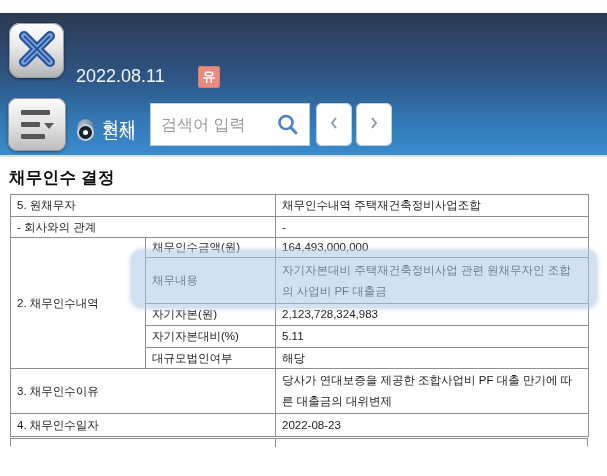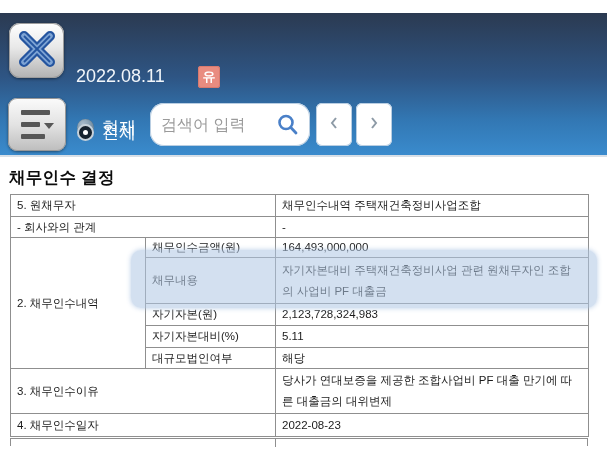--- a/index.html
+++ b/index.html
@@ -54,21 +54,21 @@
   }
   .radio-circle.checked {
     background:#16222e; border:2px solid #c6d1da;
     display:flex; align-items:center; justify-content:center;
   }
   .radio-dot { width:5px; height:5px; border-radius:50%; background:#ffffff; }
   .radio-label { color:#ffffff; font-size:17px; }
 
   .search-box {
     position:absolute; left:150px; top:90px; width:160px; height:43px;
-    background:#ffffff; border-radius:14px; box-shadow:inset 0 0 0 1px #b9cee2;
+    background:#ffffff; border-radius:0; box-shadow:inset 0 0 0 1px #b9cee2;
   }
   .search-input {
     position:absolute; left:11px; top:5px; width:110px; height:33px;
     border:none; outline:none; font-size:16px; color:#444444; background:transparent;
     font-family:"Liberation Sans","DejaVu Sans",sans-serif;
   }
   .search-input::placeholder { color:#9a9a9a; opacity:1; }
   .search-icon-btn { position:absolute; right:9px; top:9px; width:26px; height:26px; cursor:pointer; }
   .nav-btn {
     position:absolute; top:90px; width:36px; height:43px; background:#ffffff;

